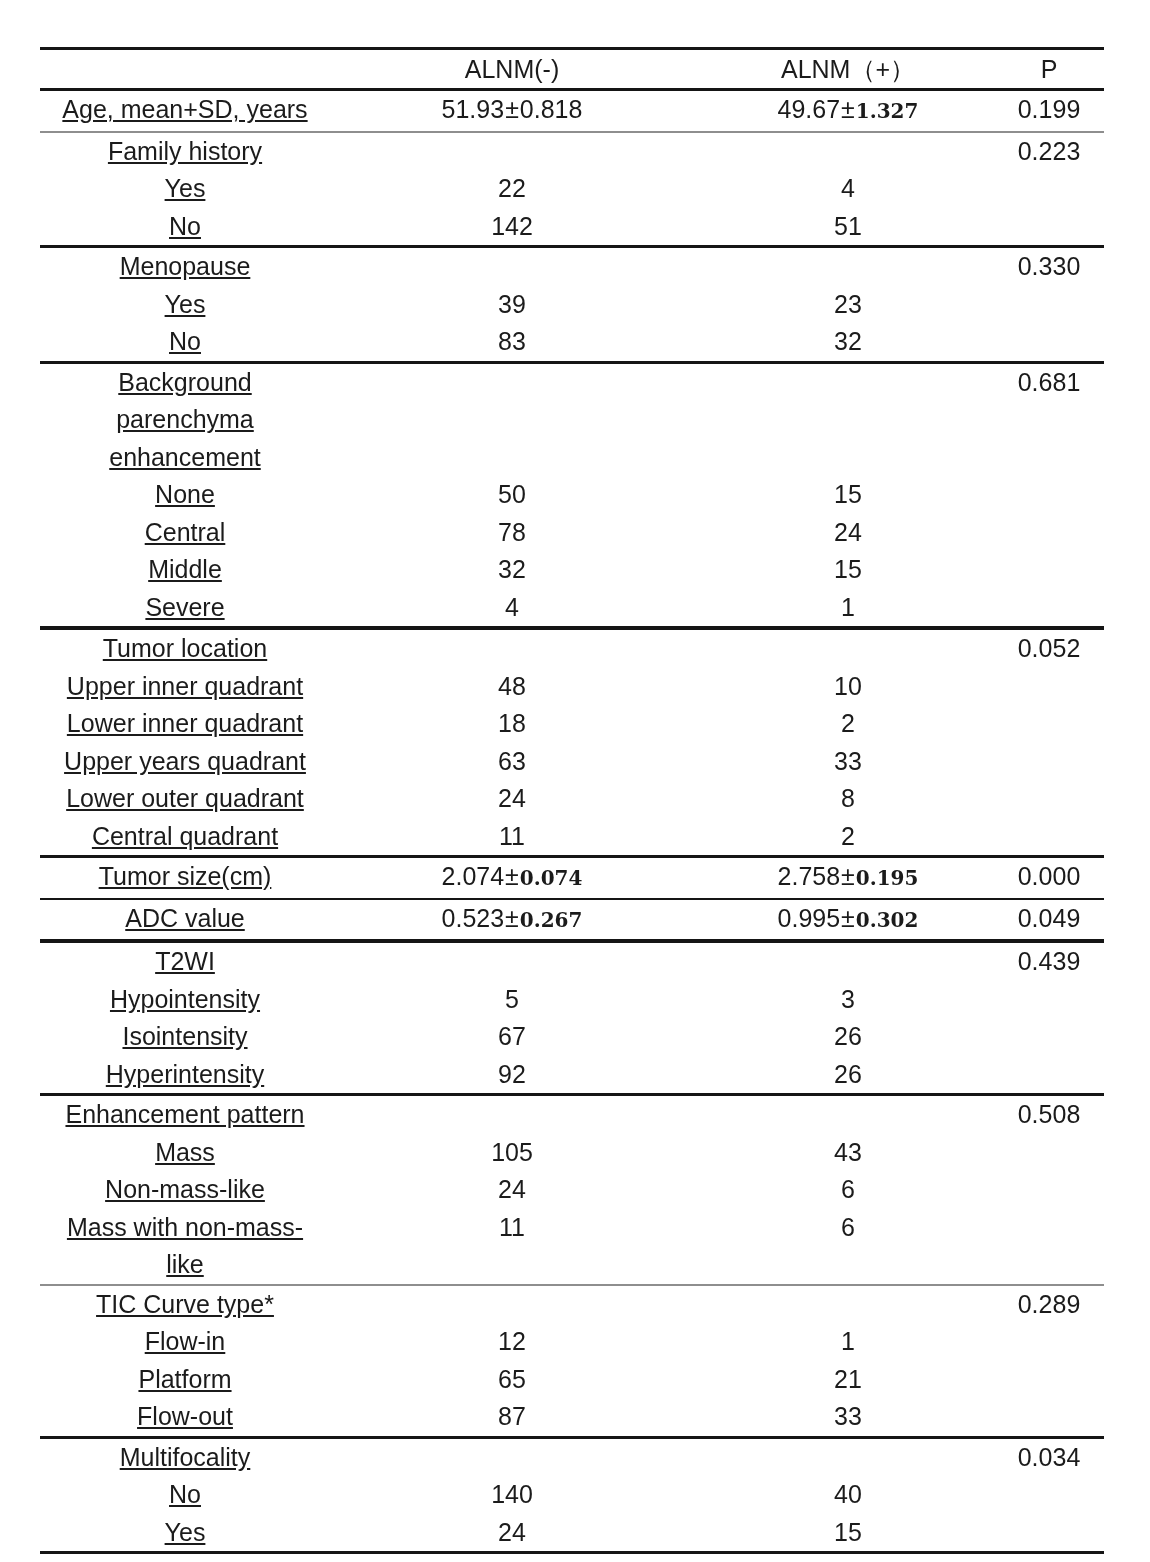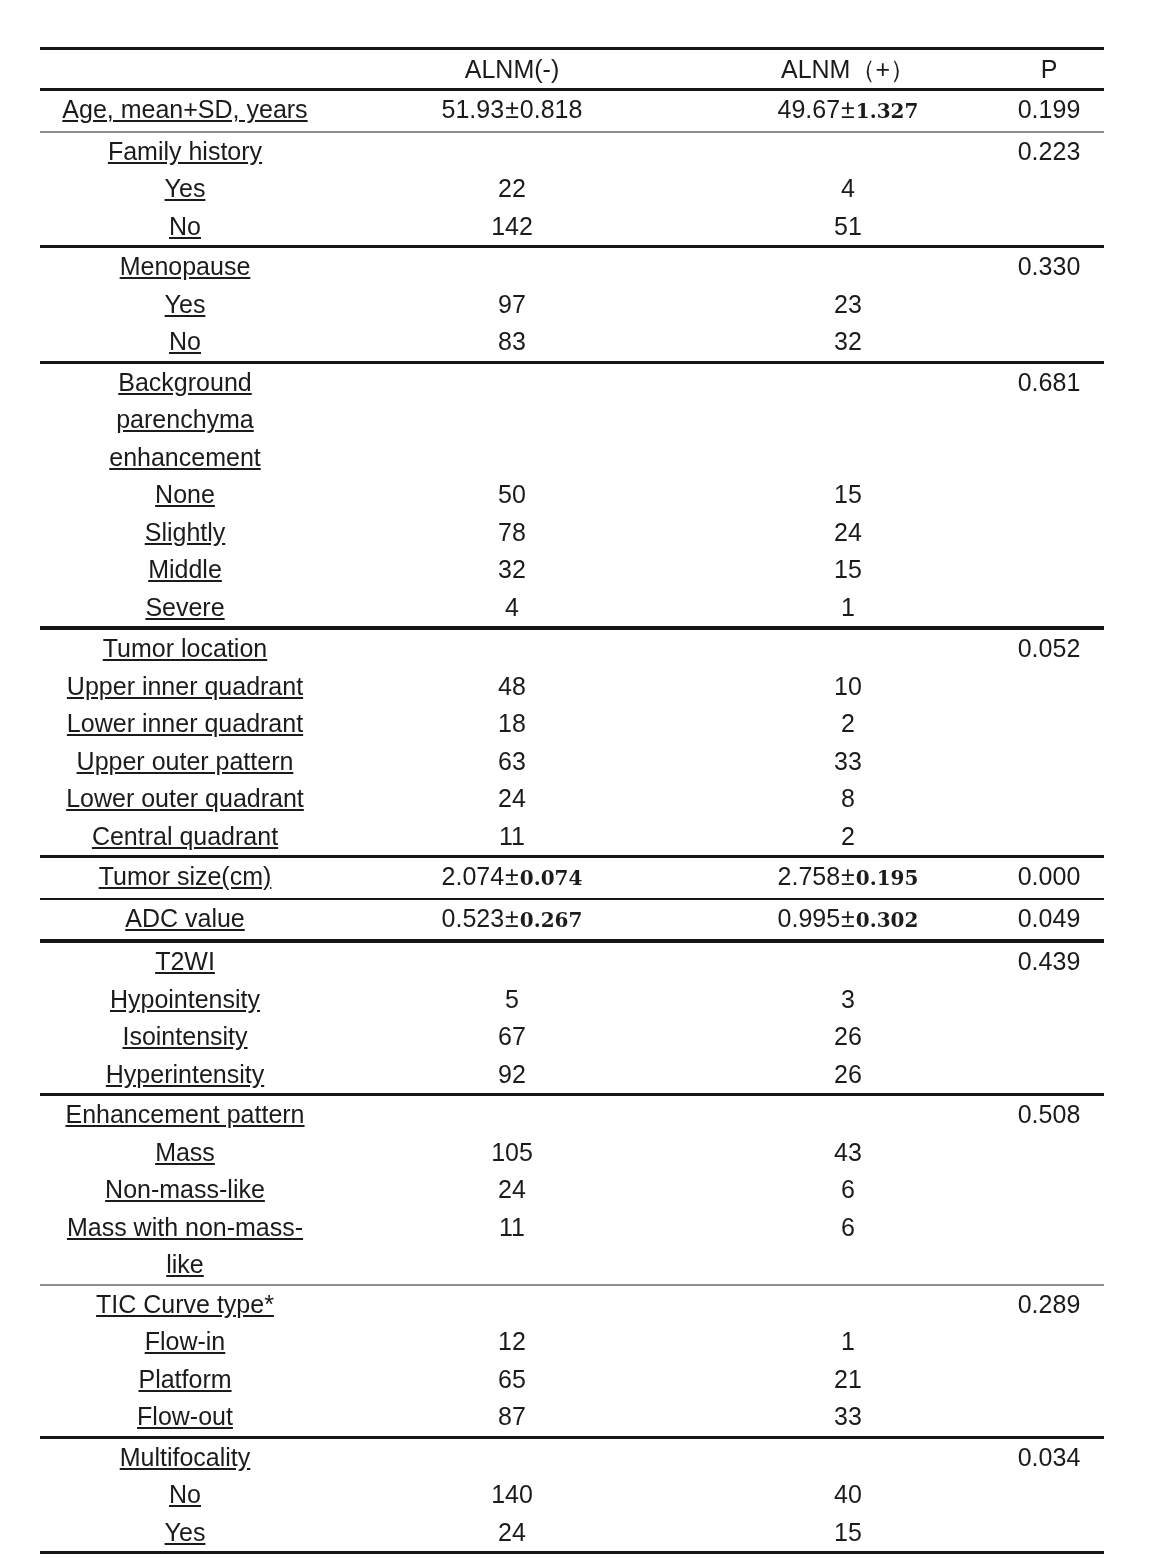--- a/index.html
+++ b/index.html
@@ -114,21 +114,21 @@
               <div class="lbl-line">Menopause</div>
             </div>
             <div class="cell c-neg"></div>
             <div class="cell c-pos"></div>
             <div class="cell c-p">0.330</div>
           </div>
           <div class="row">
             <div class="cell c-label">
               <div class="lbl-line">Yes</div>
             </div>
-            <div class="cell c-neg">97</div>
+            <div class="cell c-neg">39</div>
             <div class="cell c-pos">23</div>
             <div class="cell c-p"></div>
           </div>
           <div class="row">
             <div class="cell c-label">
               <div class="lbl-line">No</div>
             </div>
             <div class="cell c-neg">83</div>
             <div class="cell c-pos">32</div>
             <div class="cell c-p"></div>
@@ -148,21 +148,21 @@
           <div class="row">
             <div class="cell c-label">
               <div class="lbl-line">None</div>
             </div>
             <div class="cell c-neg">50</div>
             <div class="cell c-pos">15</div>
             <div class="cell c-p"></div>
           </div>
           <div class="row">
             <div class="cell c-label">
-              <div class="lbl-line">Slightly</div>
+              <div class="lbl-line">Central</div>
             </div>
             <div class="cell c-neg">78</div>
             <div class="cell c-pos">24</div>
             <div class="cell c-p"></div>
           </div>
           <div class="row">
             <div class="cell c-label">
               <div class="lbl-line">Middle</div>
             </div>
             <div class="cell c-neg">32</div>
@@ -198,21 +198,21 @@
           <div class="row">
             <div class="cell c-label">
               <div class="lbl-line">Lower inner quadrant</div>
             </div>
             <div class="cell c-neg">18</div>
             <div class="cell c-pos">2</div>
             <div class="cell c-p"></div>
           </div>
           <div class="row">
             <div class="cell c-label">
-              <div class="lbl-line">Upper outer pattern</div>
+              <div class="lbl-line">Upper years quadrant</div>
             </div>
             <div class="cell c-neg">63</div>
             <div class="cell c-pos">33</div>
             <div class="cell c-p"></div>
           </div>
           <div class="row">
             <div class="cell c-label">
               <div class="lbl-line">Lower outer quadrant</div>
             </div>
             <div class="cell c-neg">24</div>

